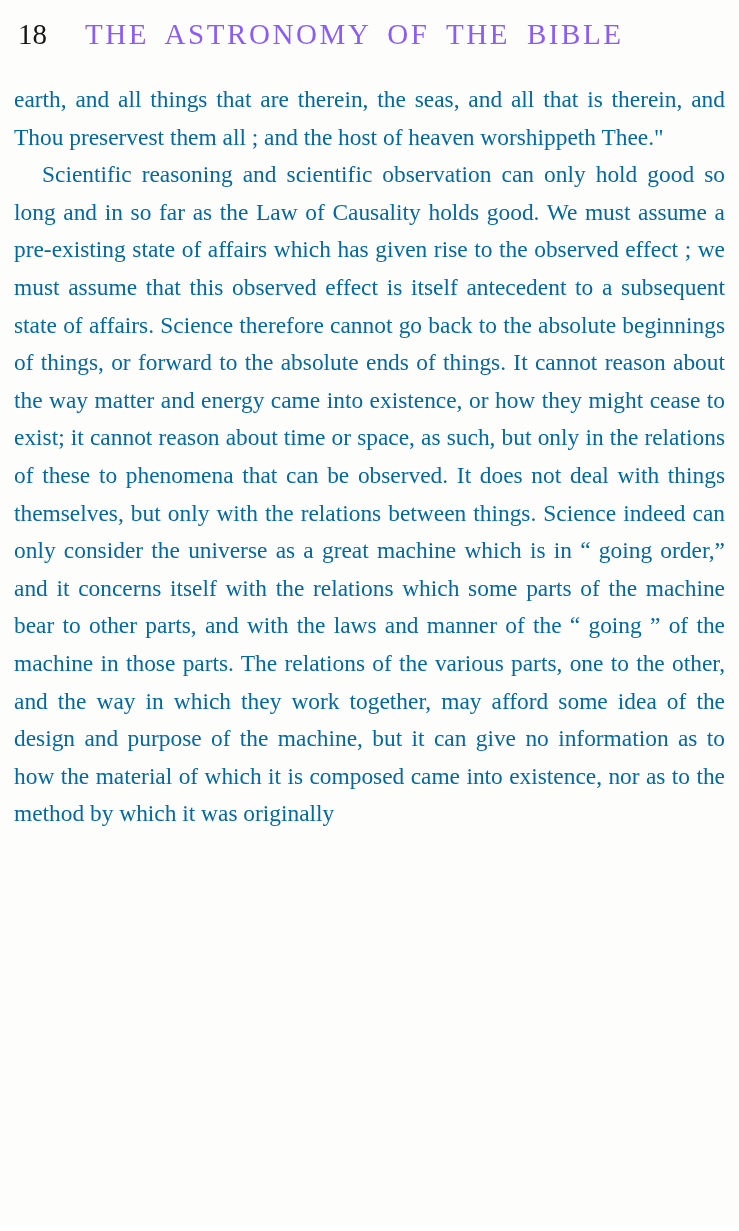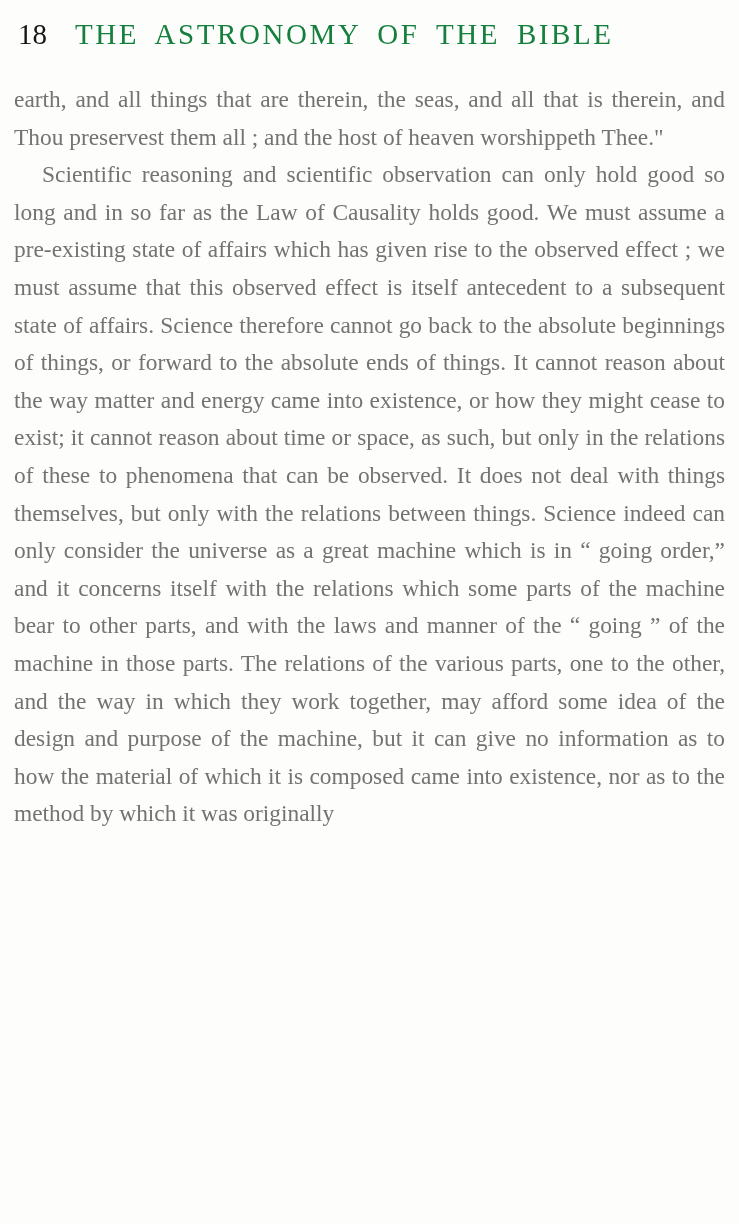--- a/index.html
+++ b/index.html
@@ -19,41 +19,41 @@
   .header {
     display: flex;
     align-items: baseline;
     padding: 18px 18px 0 18px;
     letter-spacing: 0.5px;
   }
   .page-number {
     font-size: 29px;
     font-weight: 400;
     color: #161616;
-    margin-right: 28px;
+    margin-right: 38px;
     letter-spacing: 0px;
   }
   .running-title {
     font-size: 29px;
     font-weight: 400;
-    color: #15803d;
+    color: #8b5cf6;
     letter-spacing: 2.6px;
     word-spacing: 7px;
     white-space: nowrap;
   }
   .body-text {
     padding: 30px 14px 0 14px;
   }
   p {
     margin: 0;
     font-size: 23.4px;
     line-height: 37.6px;
     text-align: justify;
     text-justify: inter-word;
-    color: #737373;
+    color: #0369a1;
     hyphens: none;
   }
   p.quote-tail {
     text-indent: 0;
   }
   p.para {
     text-indent: 28px;
   }
   p.spaced {
     margin-top: 27px;

